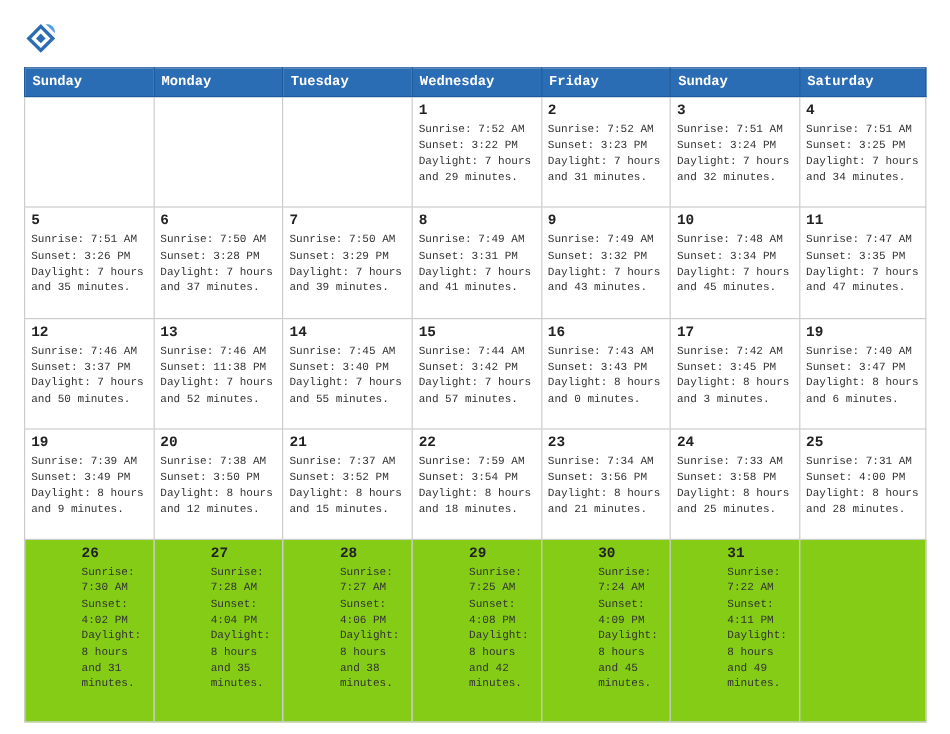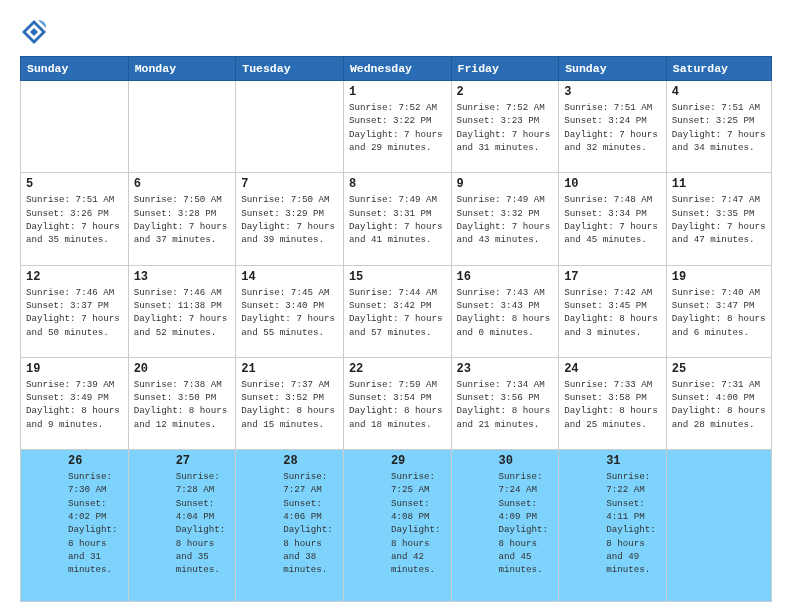--- a/index.html
+++ b/index.html
@@ -72,21 +72,21 @@
       border: 1px solid #ccc;
       vertical-align: top;
       padding: 4px 5px;
       font-size: 9.5px;
       color: #333;
       width: 108px;
       height: 80px;
       background: #fff;
     }
     .calendar tr:last-child td {
-      background: #7dd3fc;
+      background: #84cc16;
       padding-left: 47px;
     }
     .day-number {
       font-size: 12px;
       font-weight: bold;
       color: #222;
       display: block;
       margin-bottom: 2px;
     }
     .day-info {

